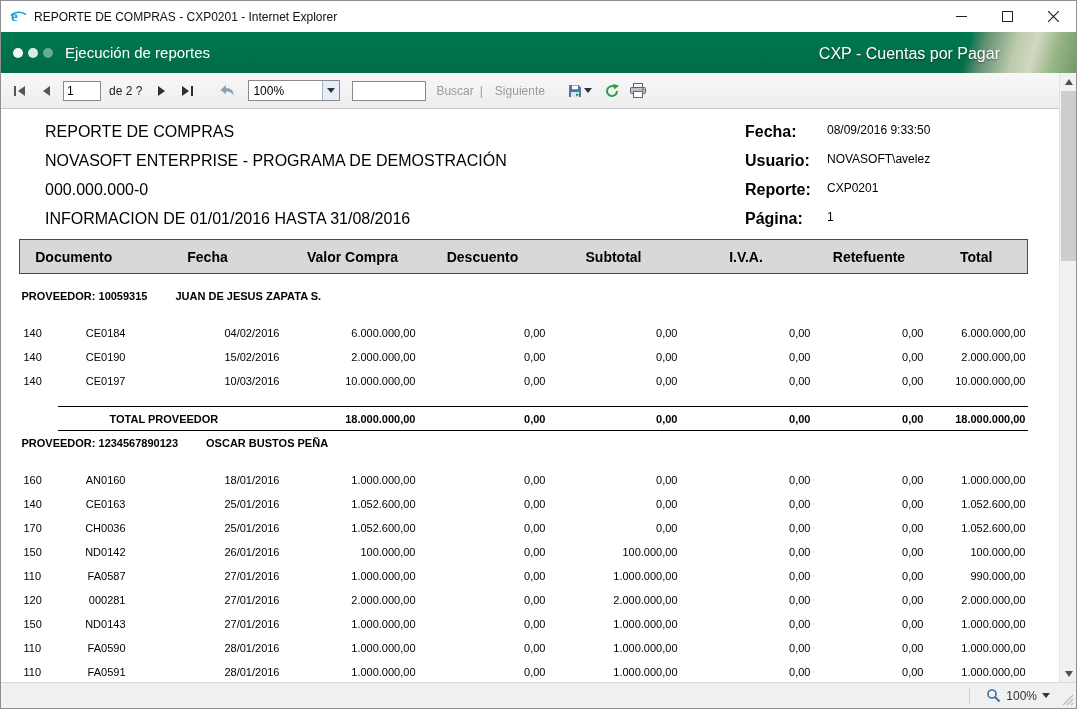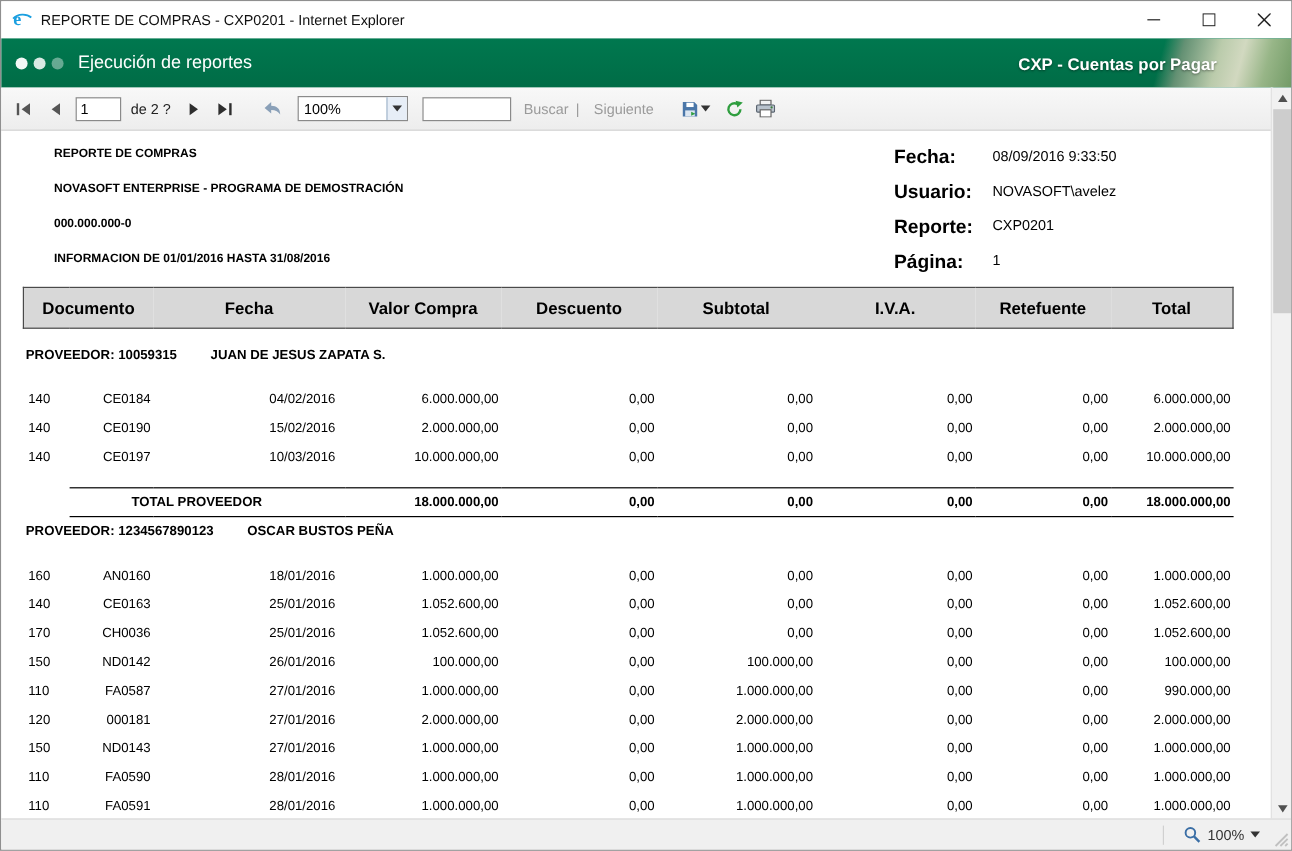--- a/index.html
+++ b/index.html
@@ -27,21 +27,21 @@
   .banner-dots{display:flex;align-items:center;gap:5px;margin-left:12px;}
   .dot{width:10px;height:10px;border-radius:50%;background:#fff;}
   .dot.d1{opacity:.95;} .dot.d2{opacity:.85;} .dot.d3{opacity:.4;}
   .banner-title{color:#fff;font-size:15px;margin-left:12px;white-space:nowrap;}
   .banner-art{
     position:absolute;right:0;top:0;width:130px;height:41px;
     background:linear-gradient(105deg,rgba(0,0,0,0) 18%,#6f9478 30%,#cfd5b6 52%,#e9e4cd 66%,#a8bd8e 82%,#7fa06a 100%);
     opacity:.9;
   }
   .banner-module{
-    position:absolute;right:62px;top:13px;color:#fff;font-size:14px;font-weight:bold;
+    position:absolute;right:76px;top:13px;color:#fff;font-size:16px;font-weight:normal;
     white-space:nowrap;text-shadow:0 1px 2px rgba(0,0,0,.45);
   }
   
   .toolbar{
     position:absolute;top:72px;left:0;width:1060px;height:36px;
     background:linear-gradient(180deg,#f8f8f8,#ededed);
     border-bottom:1px solid #c9c9c9;
     display:flex;align-items:center;padding-left:8px;gap:4px;
     font-size:12px;color:#333;
   }
@@ -66,21 +66,21 @@
   .find-link{color:#9a9a9a;margin-left:6px;cursor:pointer;white-space:nowrap;}
   .find-sep{color:#9a9a9a;margin:0 2px;}
   .export-caret{margin-left:1px;}
   
   .report-area{
     position:absolute;top:108px;left:0;width:1060px;height:575px;background:#fff;overflow:hidden;
     color:#000;
   }
   .report-header{position:relative;padding-top:10px;}
   .rh-row{height:29px;position:relative;}
-  .rh-title{position:absolute;left:20px;top:4px;font-size:10px;font-weight:bold;white-space:nowrap;padding-left:24px;}
+  .rh-title{position:absolute;left:20px;top:4px;font-size:16px;font-weight:normal;white-space:nowrap;padding-left:24px;}
   .rh-meta-label{position:absolute;left:744px;top:4px;font-size:16px;font-weight:bold;}
   .rh-meta-value{position:absolute;left:826px;top:4px;font-size:12px;}
   
   .report-table{
     margin-left:18px;margin-top:4px;width:1008px;border-collapse:collapse;table-layout:fixed;
     font-size:11px;
   }
   .report-table thead th{
     background:#d8d8d8;height:34px;font-size:14px;font-weight:bold;text-align:center;
     border-top:1px solid #4a4a4a;border-bottom:1px solid #4a4a4a;padding:0;
@@ -387,21 +387,21 @@
             <td class="c-date">27/01/2016</td>
             <td class="c-num">1.000.000,00</td>
             <td class="c-num">0,00</td>
             <td class="c-num">1.000.000,00</td>
             <td class="c-num">0,00</td>
             <td class="c-num">0,00</td>
             <td class="c-num">990.000,00</td>
           </tr>
           <tr class="data-row">
             <td class="c-code">120</td>
-            <td class="c-doc">000181</td>
+            <td class="c-doc">000281</td>
             <td class="c-date">27/01/2016</td>
             <td class="c-num">2.000.000,00</td>
             <td class="c-num">0,00</td>
             <td class="c-num">2.000.000,00</td>
             <td class="c-num">0,00</td>
             <td class="c-num">0,00</td>
             <td class="c-num">2.000.000,00</td>
           </tr>
           <tr class="data-row">
             <td class="c-code">150</td>

